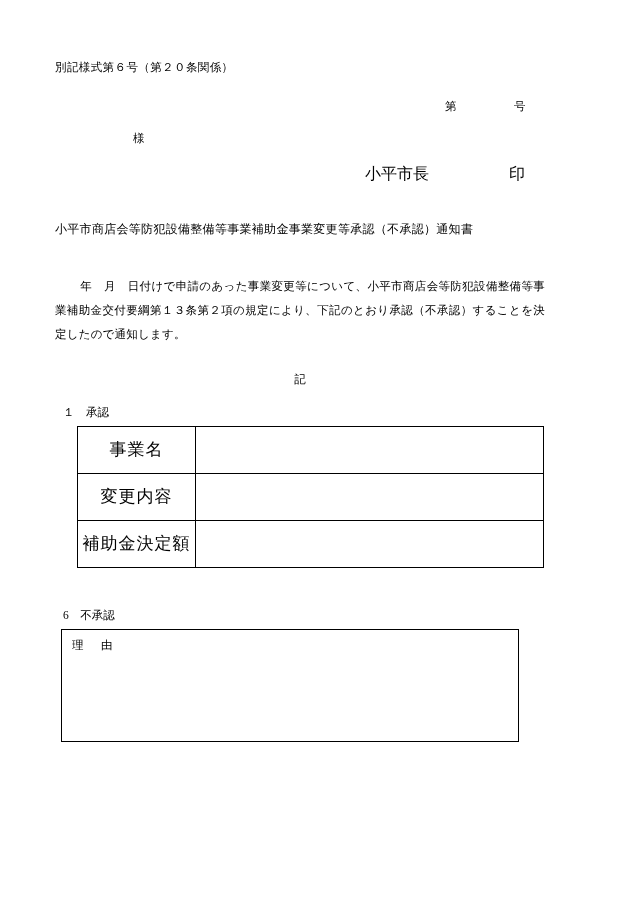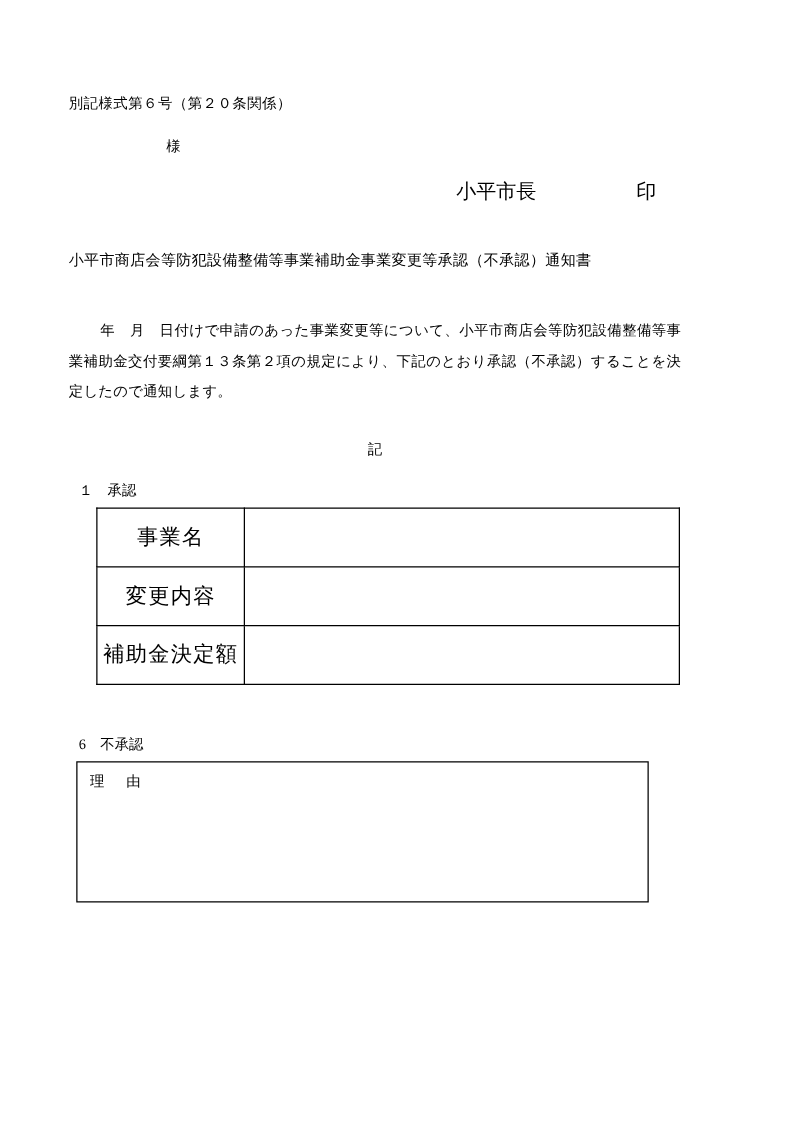--- a/index.html
+++ b/index.html
@@ -15,21 +15,21 @@
     position: relative;
     width: 630px;
     height: 903px;
     background: #ffffff;
     box-sizing: border-box;
     overflow: hidden;
   }
   .doc-body {
     position: absolute;
     left: 55px;
-    top: 74px;
+    top: 58px;
     width: 490px;
   }
   .form-no {
     font-size: 11.5px;
     letter-spacing: 0.4px;
     line-height: 1.6;
     margin: 0 0 18px 0;
   }
   .topright {
     margin-left: 390px;
@@ -110,20 +110,21 @@
 </style>
 </head>
 <body>
 
 <div class="page">
   <div class="doc-body">
 
     <div class="form-no">別記様式第６号（第２０条関係）</div>
 
     <div class="topright">
+      <span class="row">第　　　　　号</span>
     </div>
 
     <div class="addressee">様</div>
 
     <div class="issuer">小平市長　　　　　印</div>
 
     <div class="title">小平市商店会等防犯設備整備等事業補助金事業変更等承認（不承認）通知書</div>
 
     <div class="para">年　月　日付けで申請のあった事業変更等について、小平市商店会等防犯設備整備等事業補助金交付要綱第１３条第２項の規定により、下記のとおり承認（不承認）することを決定したので通知します。</div>
 

